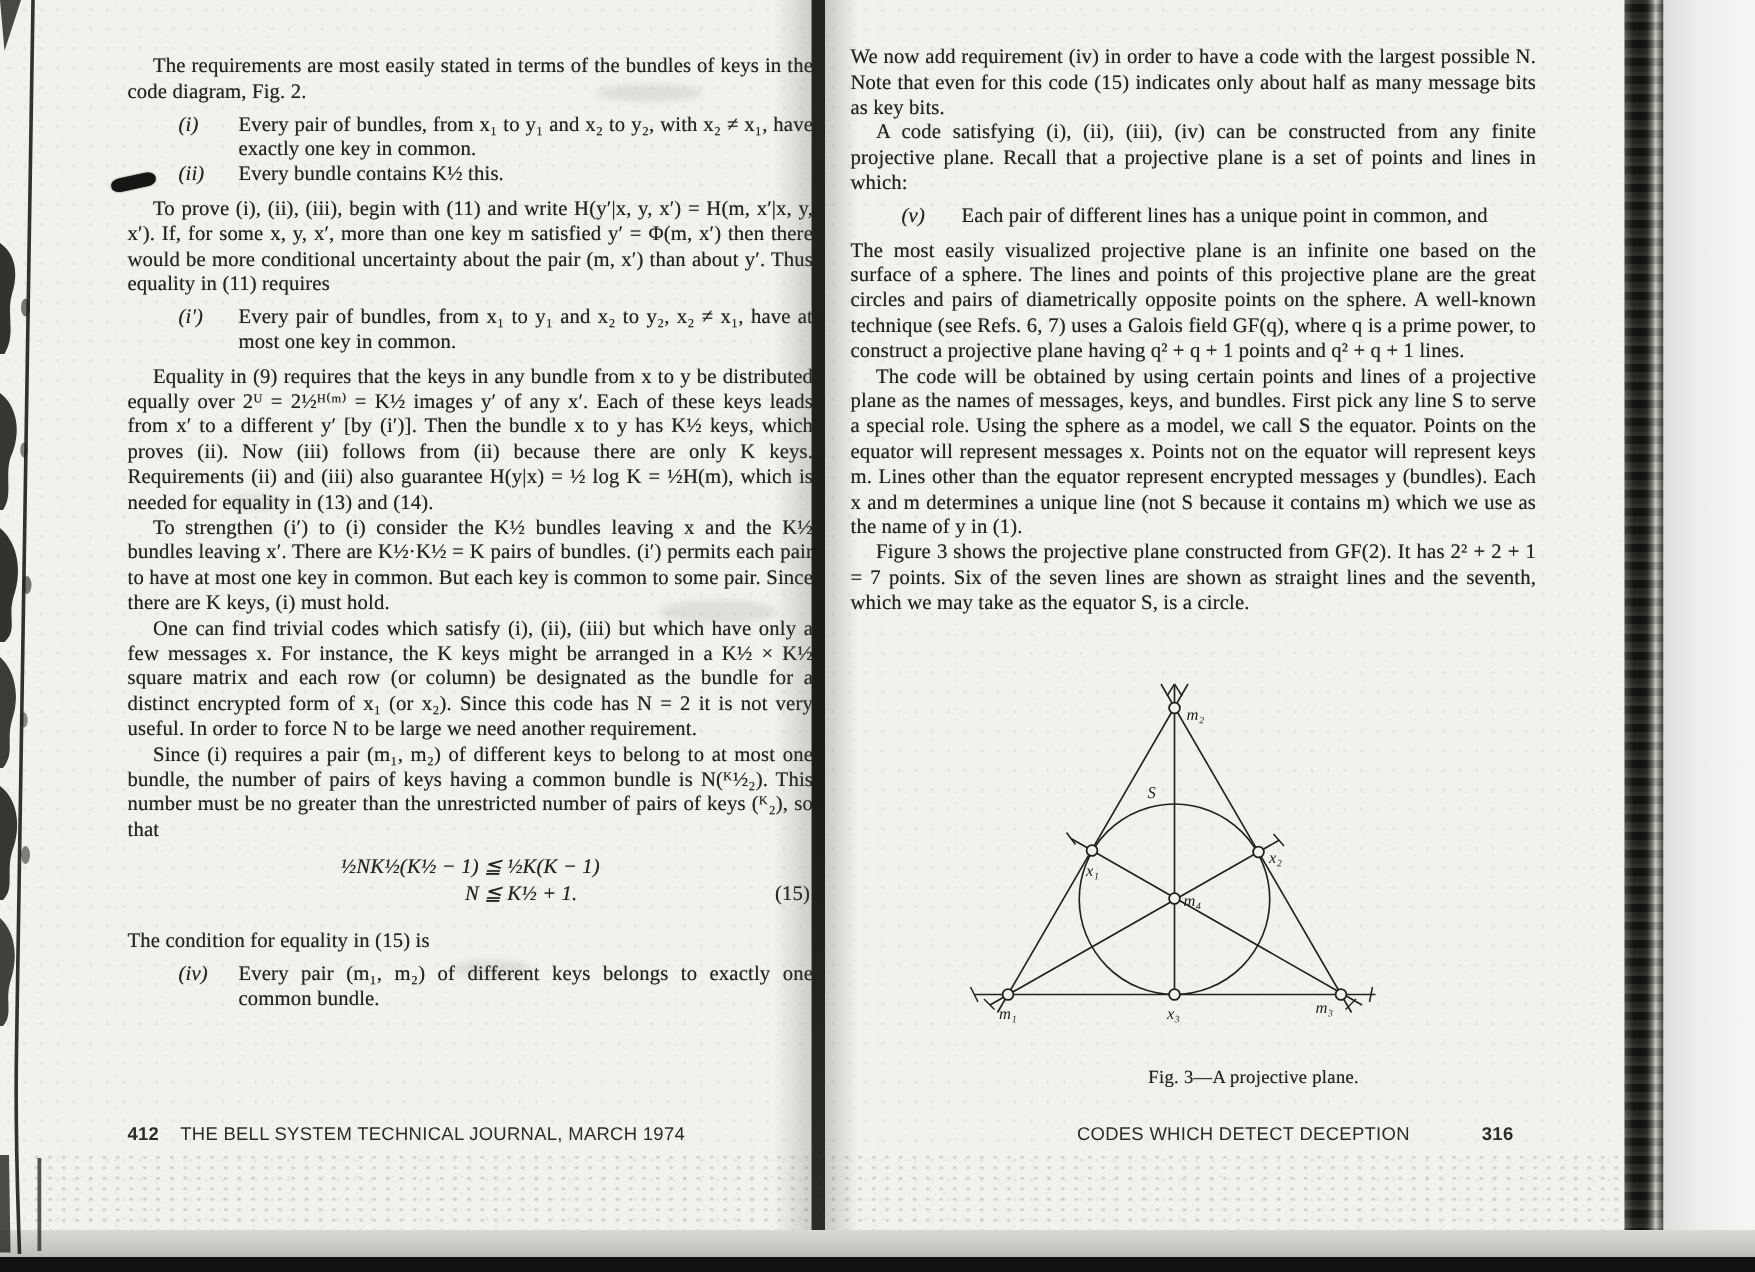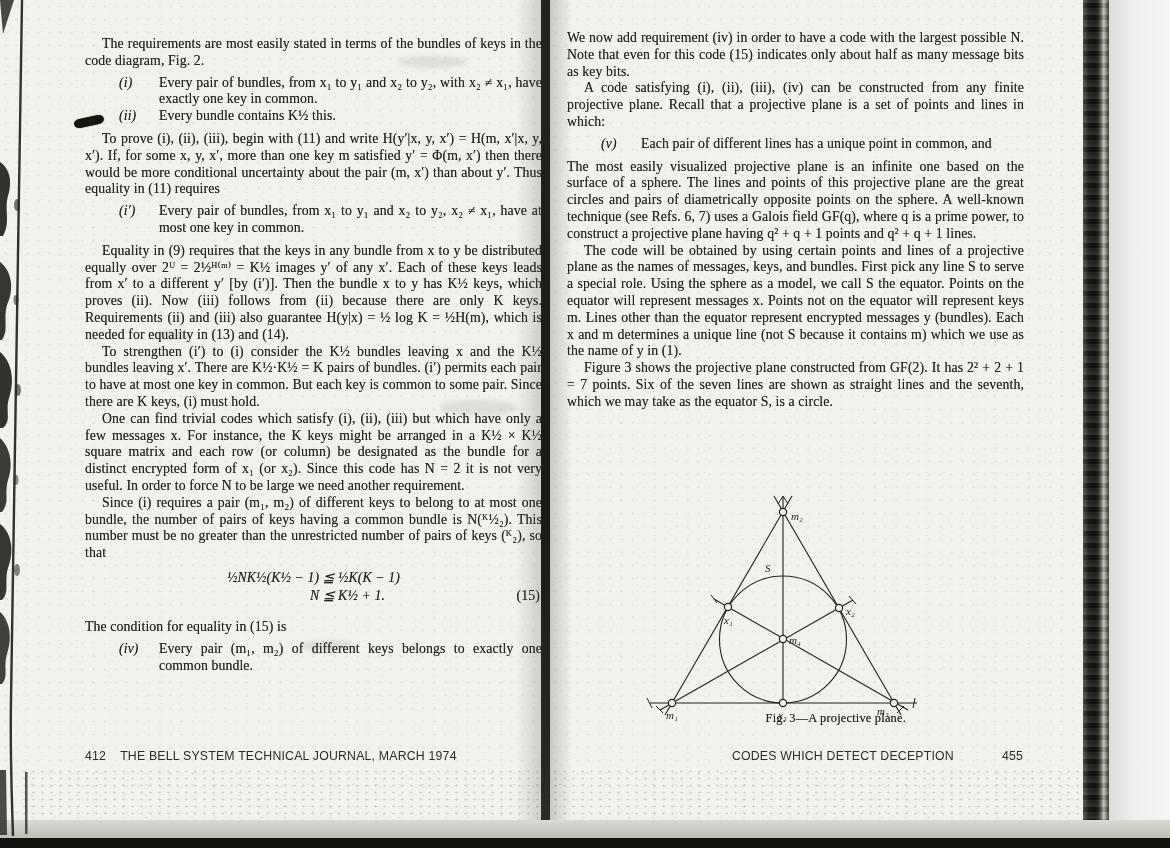--- a/index.html
+++ b/index.html
@@ -17,21 +17,21 @@
   .col p.ind{text-indent:17px;}
   .list{margin:5px 0 6px;}
   .list-item{position:relative;padding-left:74px;margin:0;}
   .list-label{position:absolute;left:34px;font-style:italic;}
   .equation{position:relative;margin:7px 0 14px;text-align:center;font-style:italic;}
   .eq-line{line-height:18px;}
   .eq-line2 span{display:inline-block;transform:translateX(34px);font-style:italic;}
   .eq-num{position:absolute;right:2px;bottom:0;font-style:normal;}
   .footer{position:absolute;top:749px;font-family:"Liberation Sans","DejaVu Sans",sans-serif;
           font-size:12.3px;color:#2c2c27;letter-spacing:.2px;display:flex;gap:14px;align-items:baseline;}
-  .footer .pgnum{font-weight:normal;}
+  .footer .pgnum{font-weight:bold;}
   .pen-dash{position:absolute;left:74px;top:117px;width:30px;height:9px;background:#161614;
             border-radius:6px/4px;transform:rotate(-12deg);box-shadow:0 0 1px #161614;}
   .smudge{position:absolute;background:rgba(105,103,92,.13);filter:blur(2px);border-radius:50%;}
   
   .gutter{position:absolute;left:541px;top:0;width:9px;height:838px;
           background:linear-gradient(180deg,#232320,#1a1a17 60%,#2c2c28);}
   .gutter-shade-l{position:absolute;left:516px;top:0;width:25px;height:825px;
           background:linear-gradient(90deg,rgba(80,78,68,0) ,rgba(80,78,68,.22));}
   .gutter-shade-r{position:absolute;left:550px;top:0;width:22px;height:825px;
           background:linear-gradient(90deg,rgba(80,78,68,.25),rgba(80,78,68,0));}
@@ -42,21 +42,21 @@
      background:repeating-linear-gradient(180deg,rgba(235,233,225,.10) 0 3px,rgba(0,0,0,.16) 3px 8px,rgba(210,208,200,.07) 8px 12px);}
   .edge-right{position:absolute;left:1109px;top:0;width:61px;height:838px;
      background:linear-gradient(90deg,#dddedb,#eeeeec 40%,#f5f5f3);}
   
   .bottom-strip{position:absolute;left:0;top:820px;width:1170px;height:18px;
      background:linear-gradient(180deg,#dad9d4,#bdbcb7);}
   .bottom-band{position:absolute;left:0;top:838px;width:1170px;height:10px;background:#121210;}
   .lower-noise{position:absolute;left:20px;top:768px;width:1060px;height:52px;pointer-events:none;
      background-image:radial-gradient(rgba(70,70,62,.18) 1px,transparent 1.6px),radial-gradient(rgba(70,70,62,.10) 1px,transparent 1.3px);
      background-size:9px 7px,23px 11px;}
-  .figure{position:absolute;left:625px;top:492px;}
+  .figure{position:absolute;left:625px;top:452px;}
   .fig-caption{position:absolute;left:592px;top:711px;width:314px;text-align:right;
      font-size:12.4px;letter-spacing:.2px;text-shadow:0 0 .5px rgba(36,36,30,.6);}
   svg text{font-family:"Liberation Serif","DejaVu Serif",serif;font-style:italic;font-size:11px;fill:#1f1f1b;}
   .left-edge{position:absolute;left:0;top:0;}
 </style>
 </head>
 <body>
 
 <div class="scan">
 
@@ -164,23 +164,23 @@
       <text x="99" y="132">x₁</text>
       <text x="221" y="123">x₂</text>
       <text x="164" y="152">m₄</text>
       <text x="41" y="227">m₁</text>
       <text x="153" y="227">x₃</text>
       <text x="252" y="223">m₃</text>
     </svg>
   </div>
   <div class="fig-caption">Fig. 3—A projective plane.</div>
 
-  <div class="footer" style="right:147px;gap:48px;">
+  <div class="footer" style="right:161px;gap:48px;">
     <span>CODES WHICH DETECT DECEPTION</span>
-    <span class="pgnum">455</span>
+    <span class="pgnum">316</span>
   </div>
 
   <div class="gutter-shade-l"></div>
   <div class="gutter-shade-r"></div>
   <div class="gutter"></div>
 
   <div class="edge-band"></div>
   <div class="edge-right"></div>
 
   <div class="lower-noise"></div>

